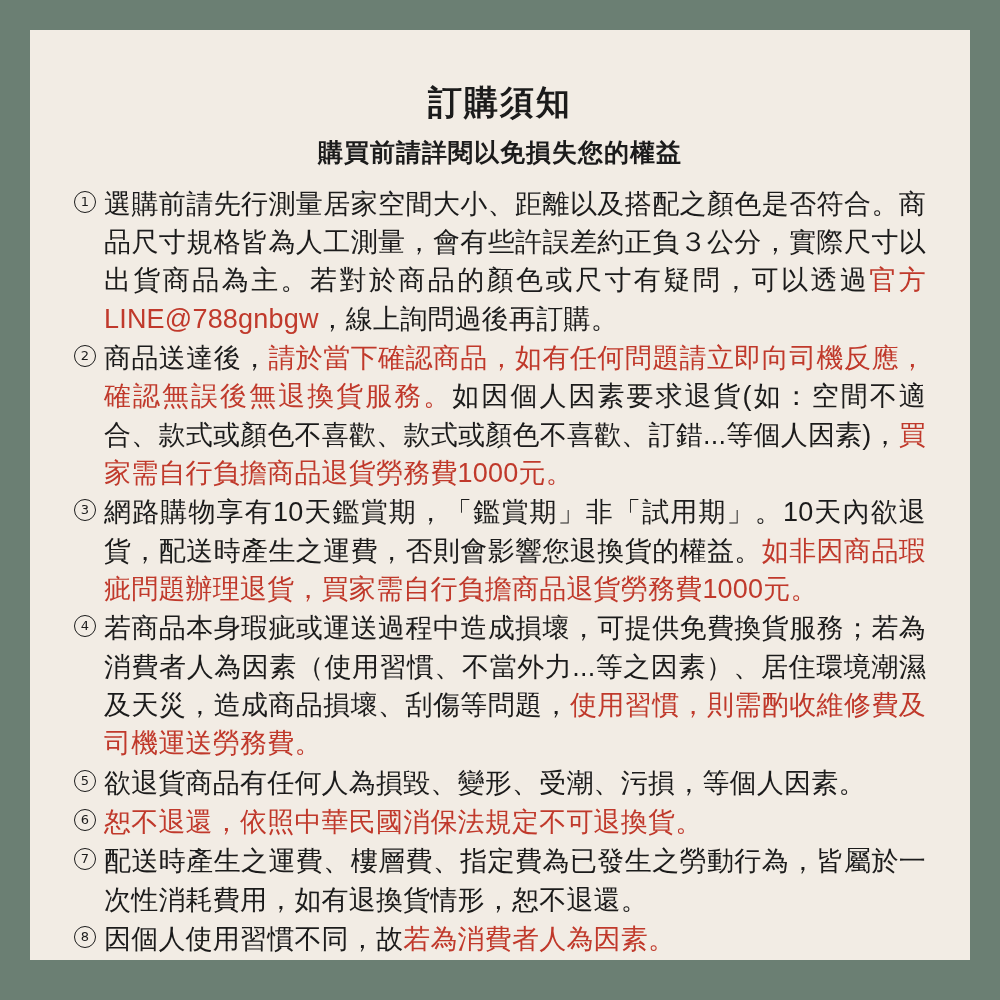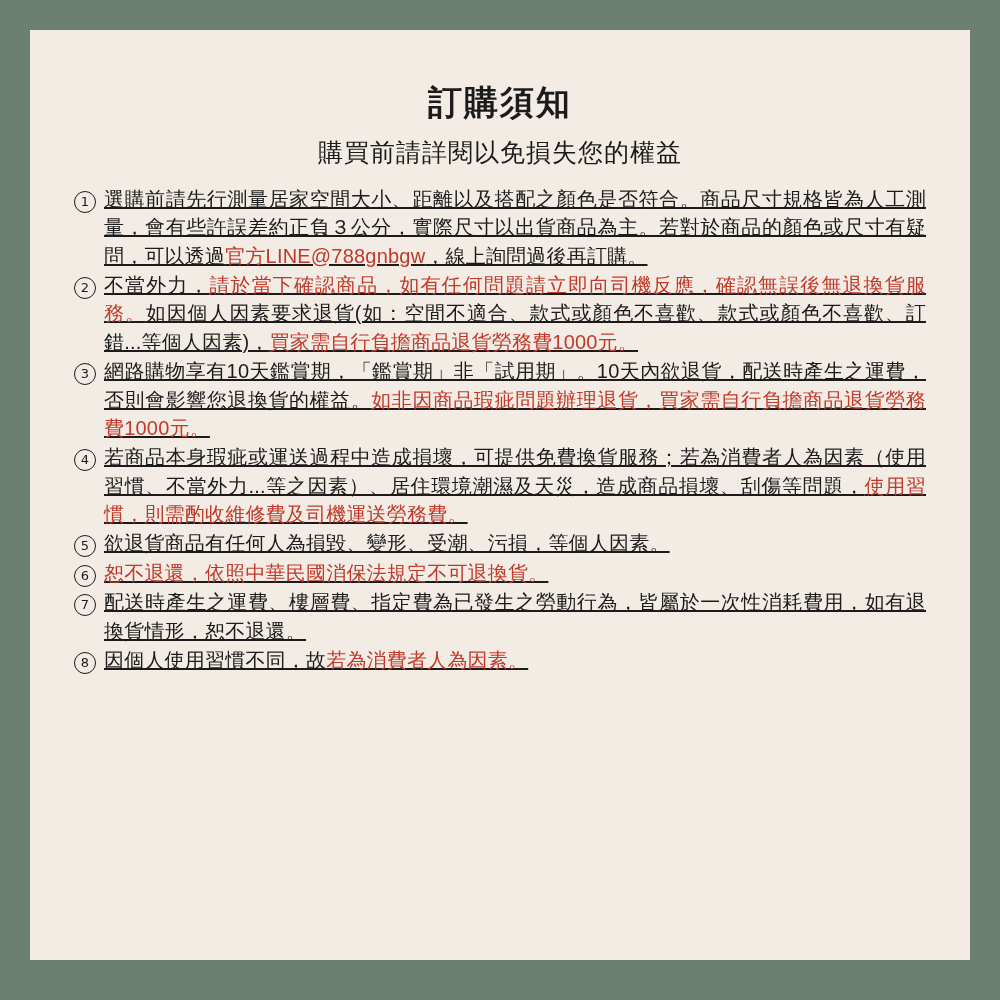--- a/index.html
+++ b/index.html
@@ -34,21 +34,21 @@
     font-size: 34px;
     font-weight: bold;
     color: #1b1b1b;
     letter-spacing: 2px;
     line-height: 1.2;
     margin: 0 0 14px 0;
   }
   .subtitle {
     text-align: center;
     font-size: 25px;
-    font-weight: normal;
+    font-weight: bold;
     color: #1b1b1b;
     letter-spacing: 1px;
     line-height: 1.2;
     margin: 0 0 18px 0;
   }
   .list {
     margin: 0;
     padding: 0;
     list-style: none;
   }
@@ -67,26 +67,25 @@
     line-height: 20px;
     text-align: center;
     color: #1b1b1b;
     margin-top: 6px;
     margin-right: 8px;
     box-sizing: border-box;
     font-family: "DejaVu Sans", sans-serif;
   }
   .body {
     flex: 1 1 auto;
-    font-size: 20px;
+    font-size: 27px;
     line-height: 1.42;
     color: #1b1b1b;
     letter-spacing: 0.2px;
     text-align: justify;
-    text-decoration: underline;
   }
   .red {
     color: #c0392b;
   }
   .blk {
     color: #1b1b1b;
   }
 </style>
 </head>
 <body>
@@ -95,21 +94,21 @@
   <div class="card">
     <h1 class="title">訂購須知</h1>
     <h2 class="subtitle">購買前請詳閱以免損失您的權益</h2>
     <ul class="list" id="notice-list">
         <li class="item">
           <span class="num">1</span>
           <div class="body"><span class="blk">選購前請先行測量居家空間大小、距離以及搭配之顏色是否符合。商品尺寸規格皆為人工測量，會有些許誤差約正負３公分，實際尺寸以出貨商品為主。若對於商品的顏色或尺寸有疑問，可以透過</span><span class="red">官方LINE@788gnbgw</span><span class="blk">，線上詢問過後再訂購。</span></div>
         </li>
         <li class="item">
           <span class="num">2</span>
-          <div class="body"><span class="blk">不當外力，</span><span class="red">請於當下確認商品，如有任何問題請立即向司機反應，確認無誤後無退換貨服務。</span><span class="blk">如因個人因素要求退貨(如：空間不適合、款式或顏色不喜歡、款式或顏色不喜歡、訂錯...等個人因素)，</span><span class="red">買家需自行負擔商品退貨勞務費1000元。</span></div>
+          <div class="body"><span class="blk">商品送達後，</span><span class="red">請於當下確認商品，如有任何問題請立即向司機反應，確認無誤後無退換貨服務。</span><span class="blk">如因個人因素要求退貨(如：空間不適合、款式或顏色不喜歡、款式或顏色不喜歡、訂錯...等個人因素)，</span><span class="red">買家需自行負擔商品退貨勞務費1000元。</span></div>
         </li>
         <li class="item">
           <span class="num">3</span>
           <div class="body"><span class="blk">網路購物享有10天鑑賞期，「鑑賞期」非「試用期」。10天內欲退貨，配送時產生之運費，否則會影響您退換貨的權益。</span><span class="red">如非因商品瑕疵問題辦理退貨，買家需自行負擔商品退貨勞務費1000元。</span></div>
         </li>
         <li class="item">
           <span class="num">4</span>
           <div class="body"><span class="blk">若商品本身瑕疵或運送過程中造成損壞，可提供免費換貨服務；若為消費者人為因素（使用習慣、不當外力...等之因素）、居住環境潮濕及天災，造成商品損壞、刮傷等問題，</span><span class="red">使用習慣，則需酌收維修費及司機運送勞務費。</span></div>
         </li>
         <li class="item">

